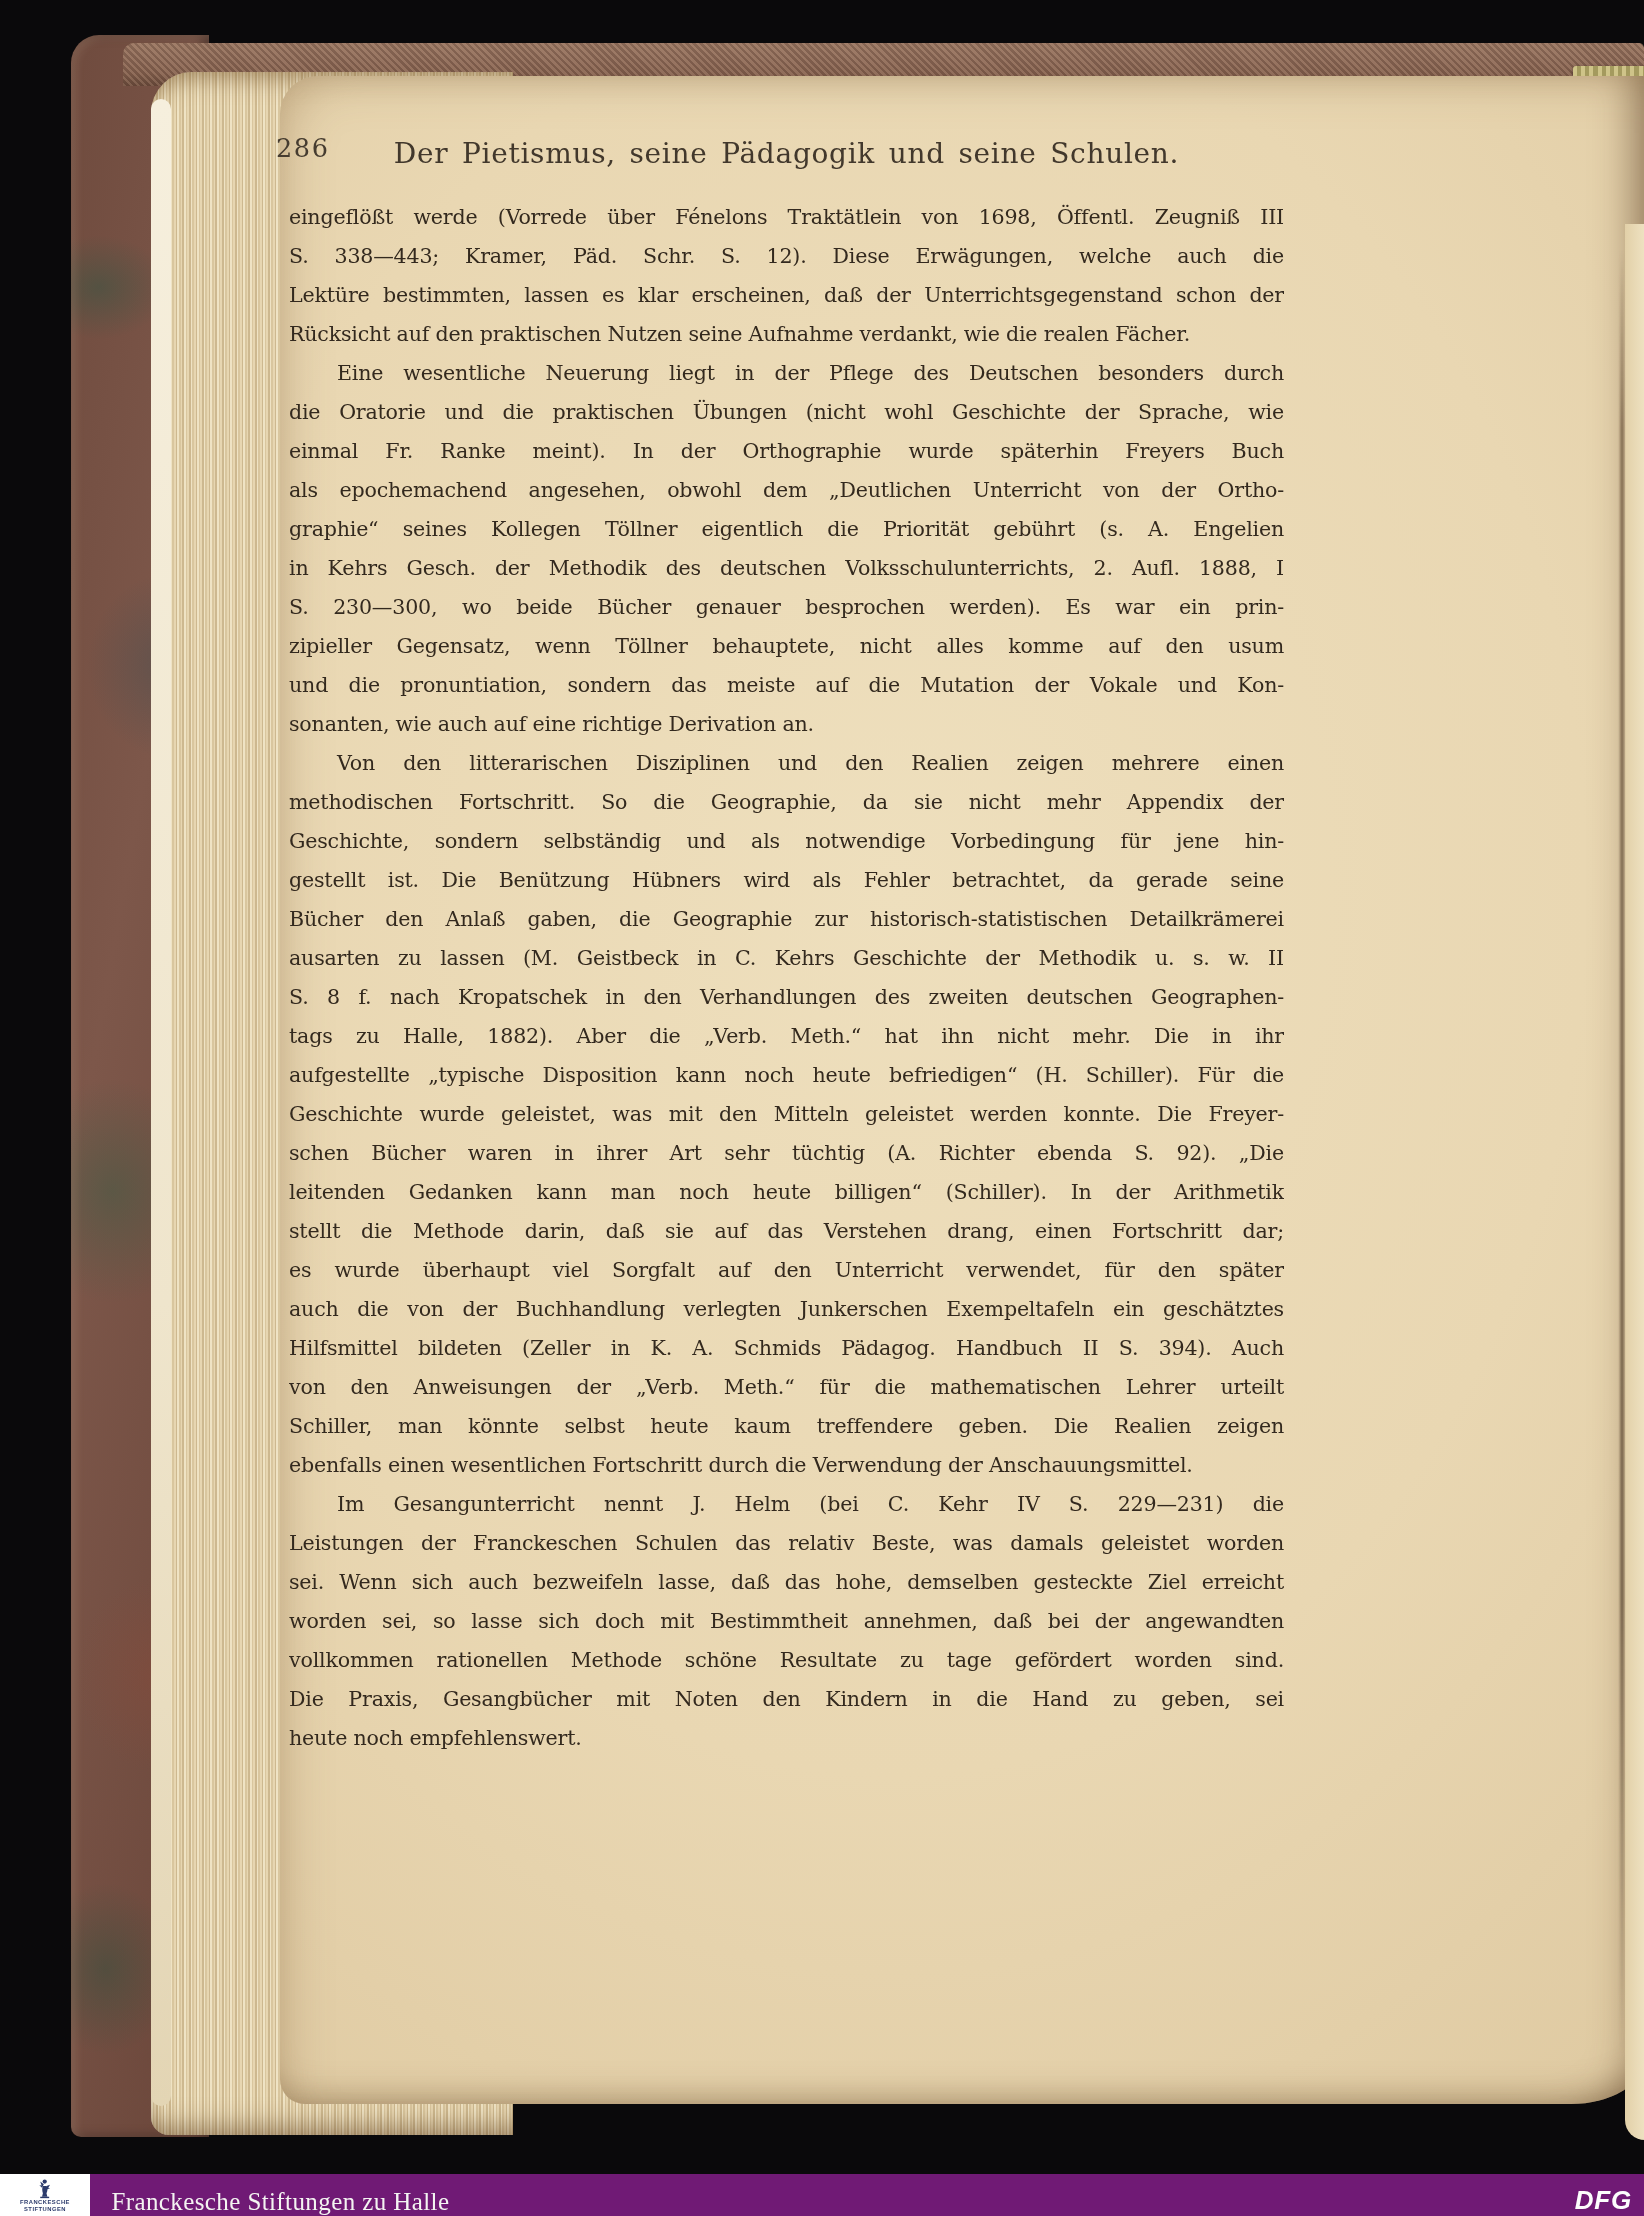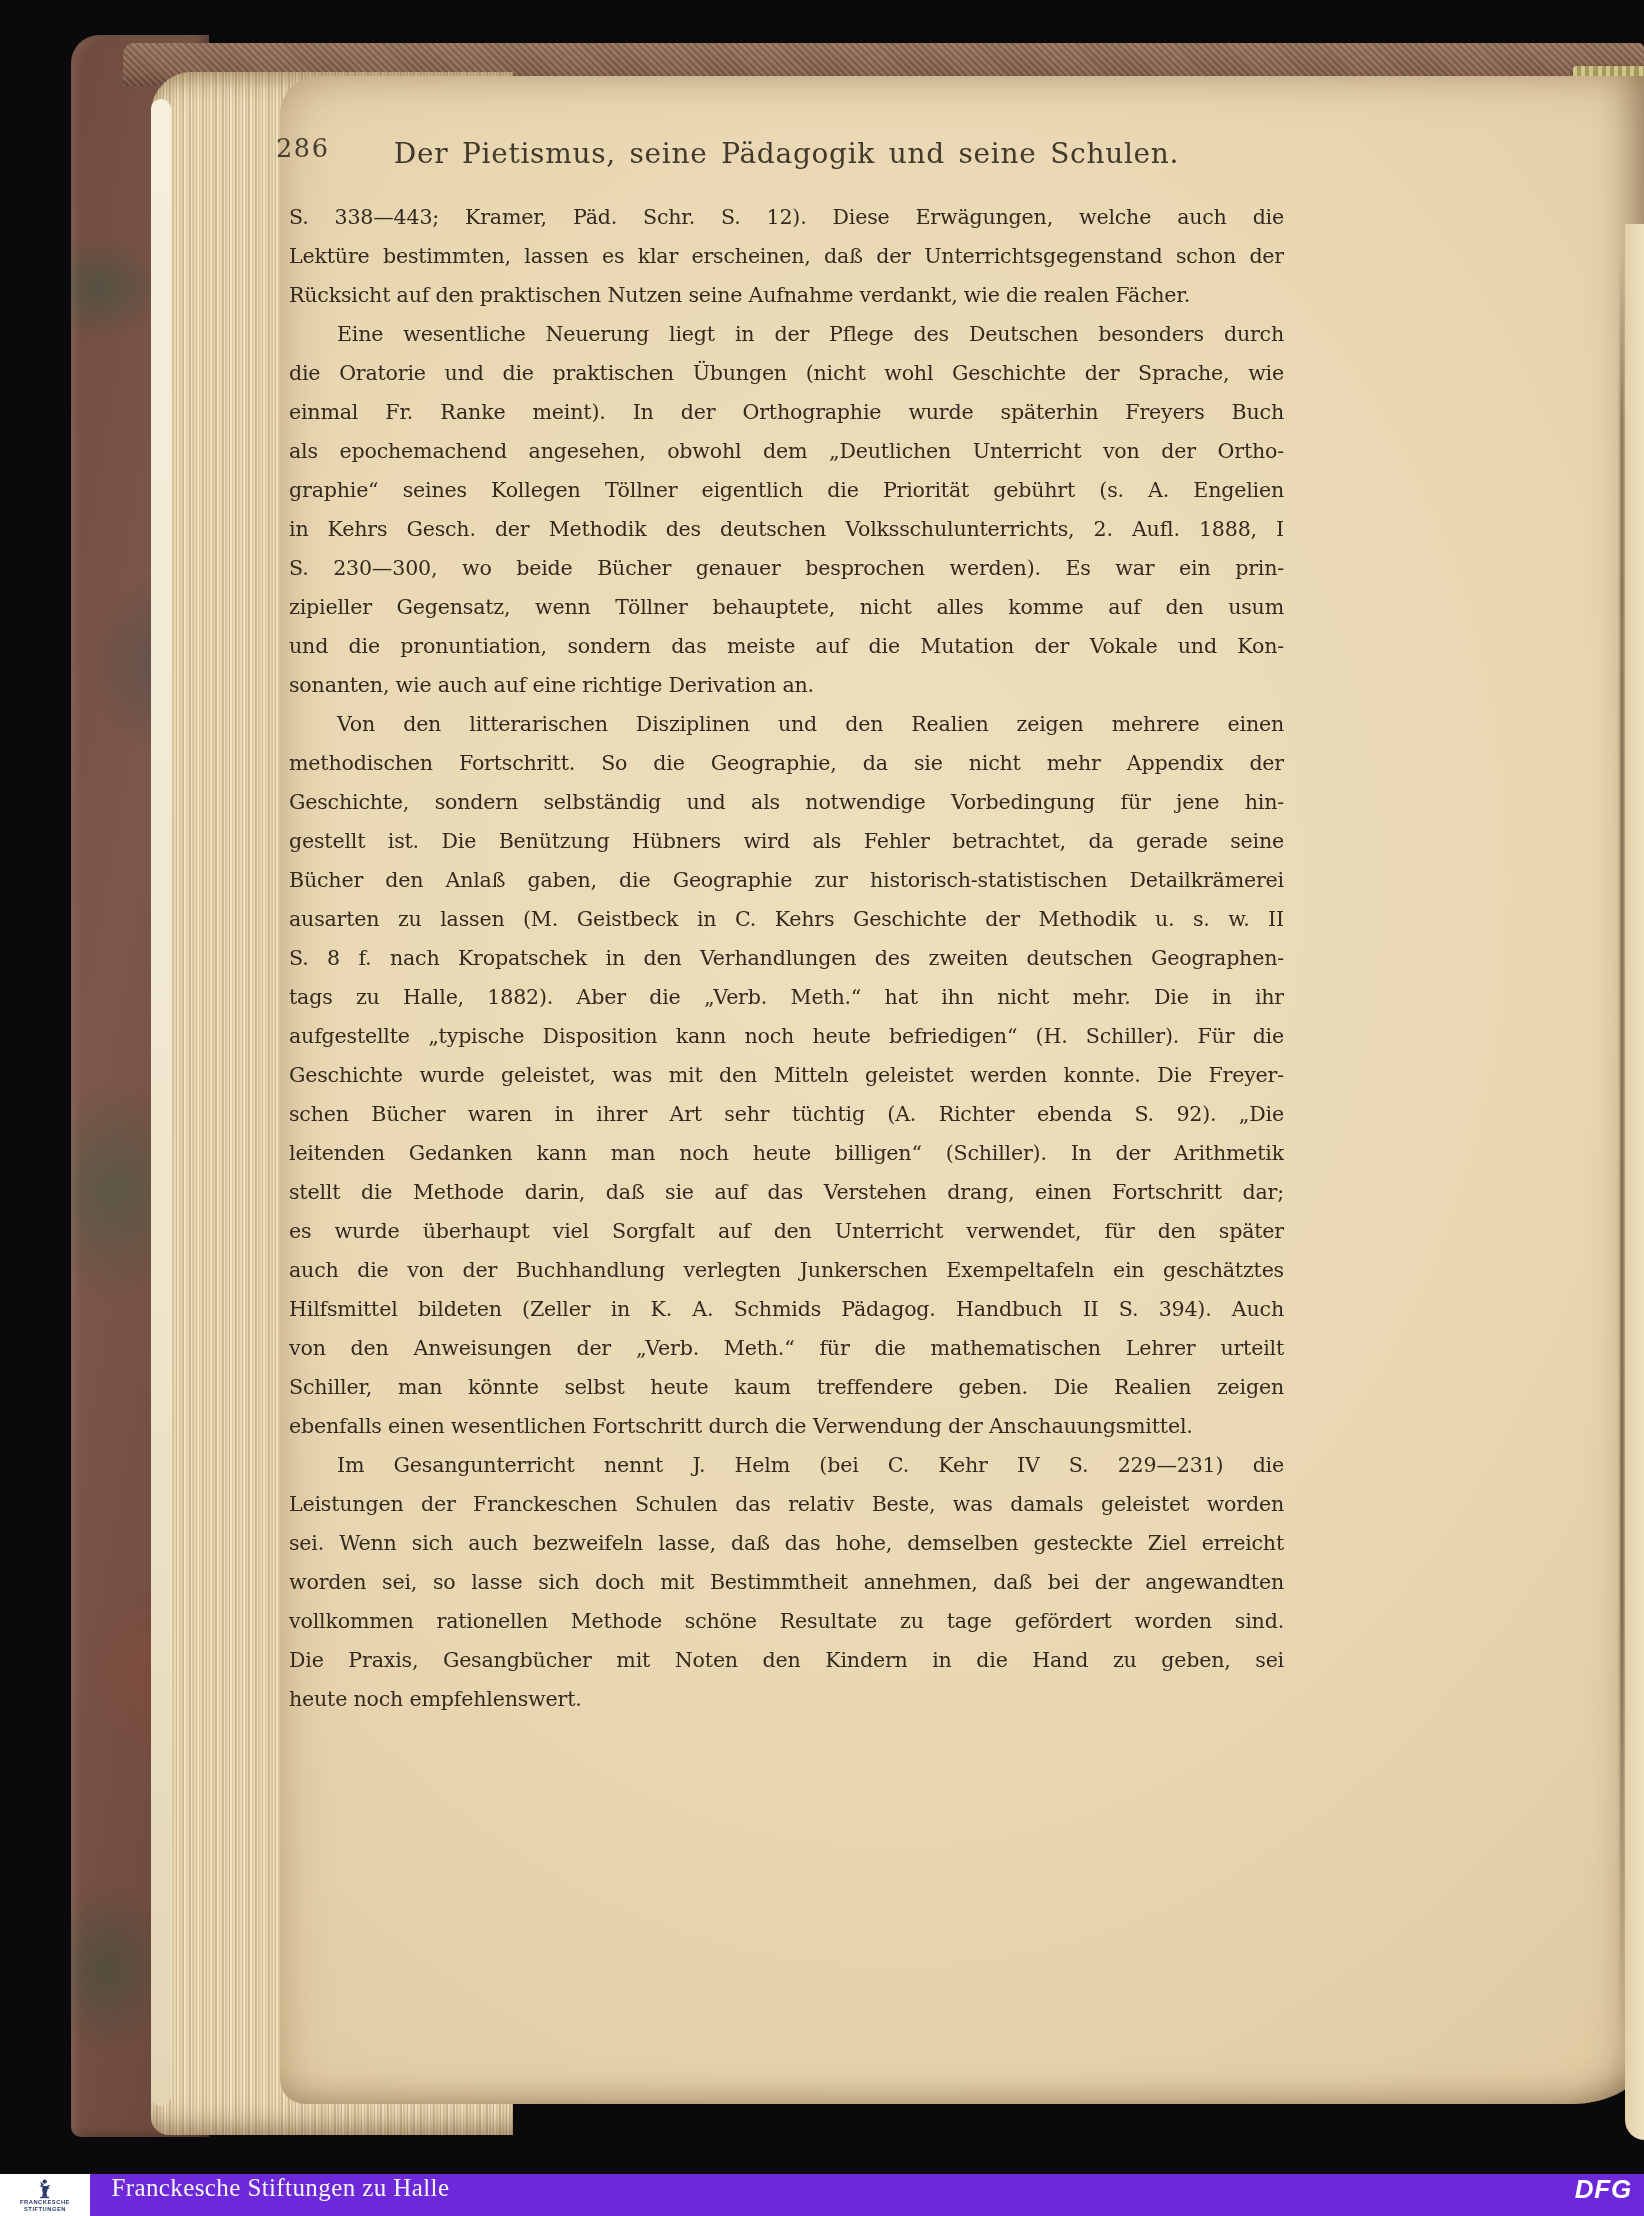--- a/index.html
+++ b/index.html
@@ -83,21 +83,21 @@
   .text-line{
     height:39px;line-height:39px;
     text-align:justify;text-align-last:justify;
     white-space:normal;overflow:hidden;
   }
   .text-line.indent{text-indent:48px;}
   .text-line.para-end{text-align-last:left;}
   
   .footer-bar{
     position:absolute;left:0;bottom:0;width:1645px;height:42px;
-    background:#6d28d9;z-index:10;display:flex;align-items:flex-start;
+    background:#701a75;z-index:10;display:flex;align-items:flex-end;
   }
   .logo-box{
     width:90px;height:42px;background:#ffffff;flex:0 0 auto;
     display:flex;flex-direction:column;align-items:center;justify-content:center;
   }
   .logo-mark{width:21.4px;height:21.4px;display:block;}
   .logo-caption{
     font-family:"Liberation Sans", sans-serif;font-size:5.8px;line-height:6.6px;
     color:#2b3a6b;letter-spacing:0.5px;text-align:center;font-weight:bold;
   }
@@ -122,20 +122,21 @@
   <div class="headband"></div>
 
   <div class="page">
     <div class="page-sliver"></div>
     <div class="gutter-line"></div>
   </div>
 
   <div class="page-number">286</div>
   <div class="running-title">Der Pietismus, seine Pädagogik und seine Schulen.</div>
   <div class="body-text">
+      <div class="text-line">eingeflößt werde (Vorrede über Fénelons Traktätlein von 1698, Öffentl. Zeugniß III</div>
       <div class="text-line">S. 338—443; Kramer, Päd. Schr. S. 12).  Diese Erwägungen, welche auch die</div>
       <div class="text-line">Lektüre bestimmten, lassen es klar erscheinen, daß der Unterrichtsgegenstand schon der</div>
       <div class="text-line para-end">Rücksicht auf den praktischen Nutzen seine Aufnahme verdankt, wie die realen Fächer.</div>
       <div class="text-line indent">Eine wesentliche Neuerung liegt in der Pflege des Deutschen besonders durch</div>
       <div class="text-line">die Oratorie und die praktischen Übungen (nicht wohl Geschichte der Sprache, wie</div>
       <div class="text-line">einmal Fr. Ranke meint).  In der Orthographie wurde späterhin Freyers Buch</div>
       <div class="text-line">als epochemachend angesehen, obwohl dem „Deutlichen Unterricht von der Ortho-</div>
       <div class="text-line">graphie“ seines Kollegen Töllner eigentlich die Priorität gebührt (s. A. Engelien</div>
       <div class="text-line">in Kehrs Gesch. der Methodik des deutschen Volksschulunterrichts, 2. Aufl. 1888, I</div>
       <div class="text-line">S. 230—300, wo beide Bücher genauer besprochen werden).  Es war ein prin-</div>

